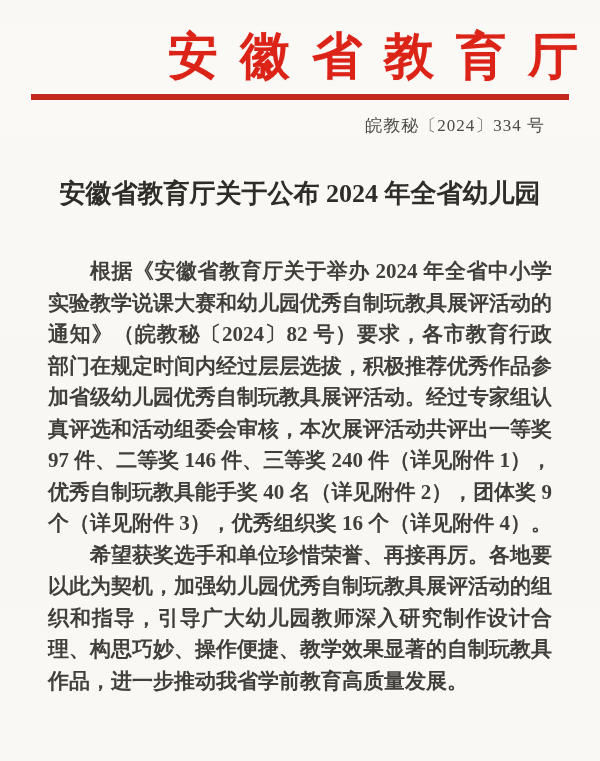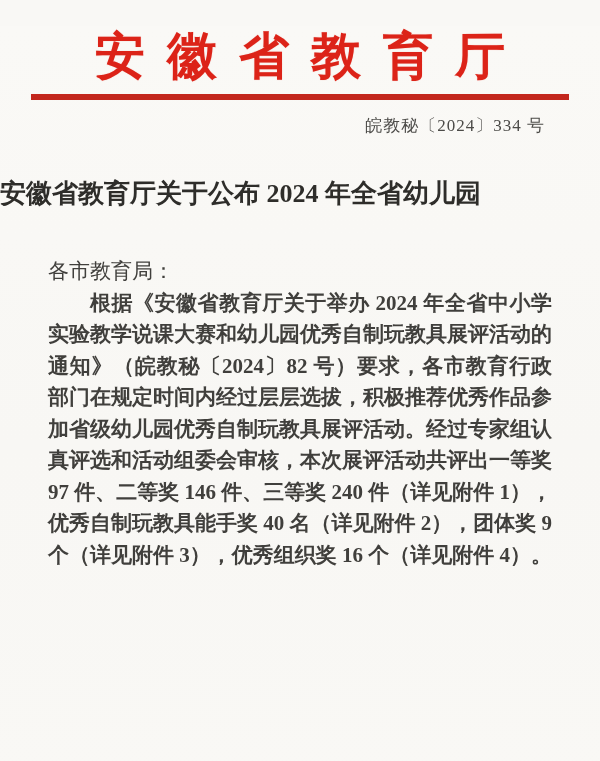--- a/index.html
+++ b/index.html
@@ -18,21 +18,21 @@
   .page {
     position: relative;
     width: 600px;
     height: 761px;
     background: linear-gradient(180deg, #faf9f6 0%, #f8f7f4 55%, #f9f8f5 100%);
   }
 
   
   .org-name {
     margin-top: 26px;
-    text-align: center;
+    text-align: right;
     font-size: 50px;
     font-weight: 700;
     line-height: 60px;
     letter-spacing: 22px;
     text-indent: 22px;
     white-space: nowrap;
     color: #dc2318;
     text-shadow: 0 0 1px rgba(220, 35, 24, 0.35);
   }
 
@@ -47,21 +47,21 @@
     margin: 14px 55px 0 0;
     text-align: right;
     font-size: 17px;
     letter-spacing: 1px;
     color: #4c4b48;
   }
 
   
   .doc-title {
     margin-top: 40px;
-    text-align: left;
+    text-align: center;
     font-size: 26px;
     font-weight: 700;
     line-height: 33px;
     color: #2e2d2a;
   }
 
   
   .body-text {
     margin: 46px 48px 0 48px;
     font-size: 21px;
@@ -89,17 +89,17 @@
 
   <div class="divider"></div>
 
   <div class="doc-number">皖教秘〔2024〕334 号</div>
 
   <div class="doc-title">
     <div>安徽省教育厅关于公布 2024 年全省幼儿园</div>
   </div>
 
   <div class="body-text">
-    <div class="salutation">各市教育局：</div>
     <p class="paragraph">根据《安徽省教育厅关于举办 2024 年全省中小学实验教学说课大赛和幼儿园优秀自制玩教具展评活动的通知》（皖教秘〔2024〕82 号）要求，各市教育行政部门在规定时间内经过层层选拔，积极推荐优秀作品参加省级幼儿园优秀自制玩教具展评活动。经过专家组认真评选和活动组委会审核，本次展评活动共评出一等奖 97 件、二等奖 146 件、三等奖 240 件（详见附件 1），优秀自制玩教具能手奖 40 名（详见附件 2），团体奖 9 个（详见附件 3），优秀组织奖 16 个（详见附件 4）。</p>
+    <p class="paragraph">希望获奖选手和单位珍惜荣誉、再接再厉。各地要以此为契机，加强幼儿园优秀自制玩教具展评活动的组织和指导，引导广大幼儿园教师深入研究制作设计合理、构思巧妙、操作便捷、教学效果显著的自制玩教具作品，进一步推动我省学前教育高质量发展。</p>
   </div>
 
 </div>
 
 </body></html>

